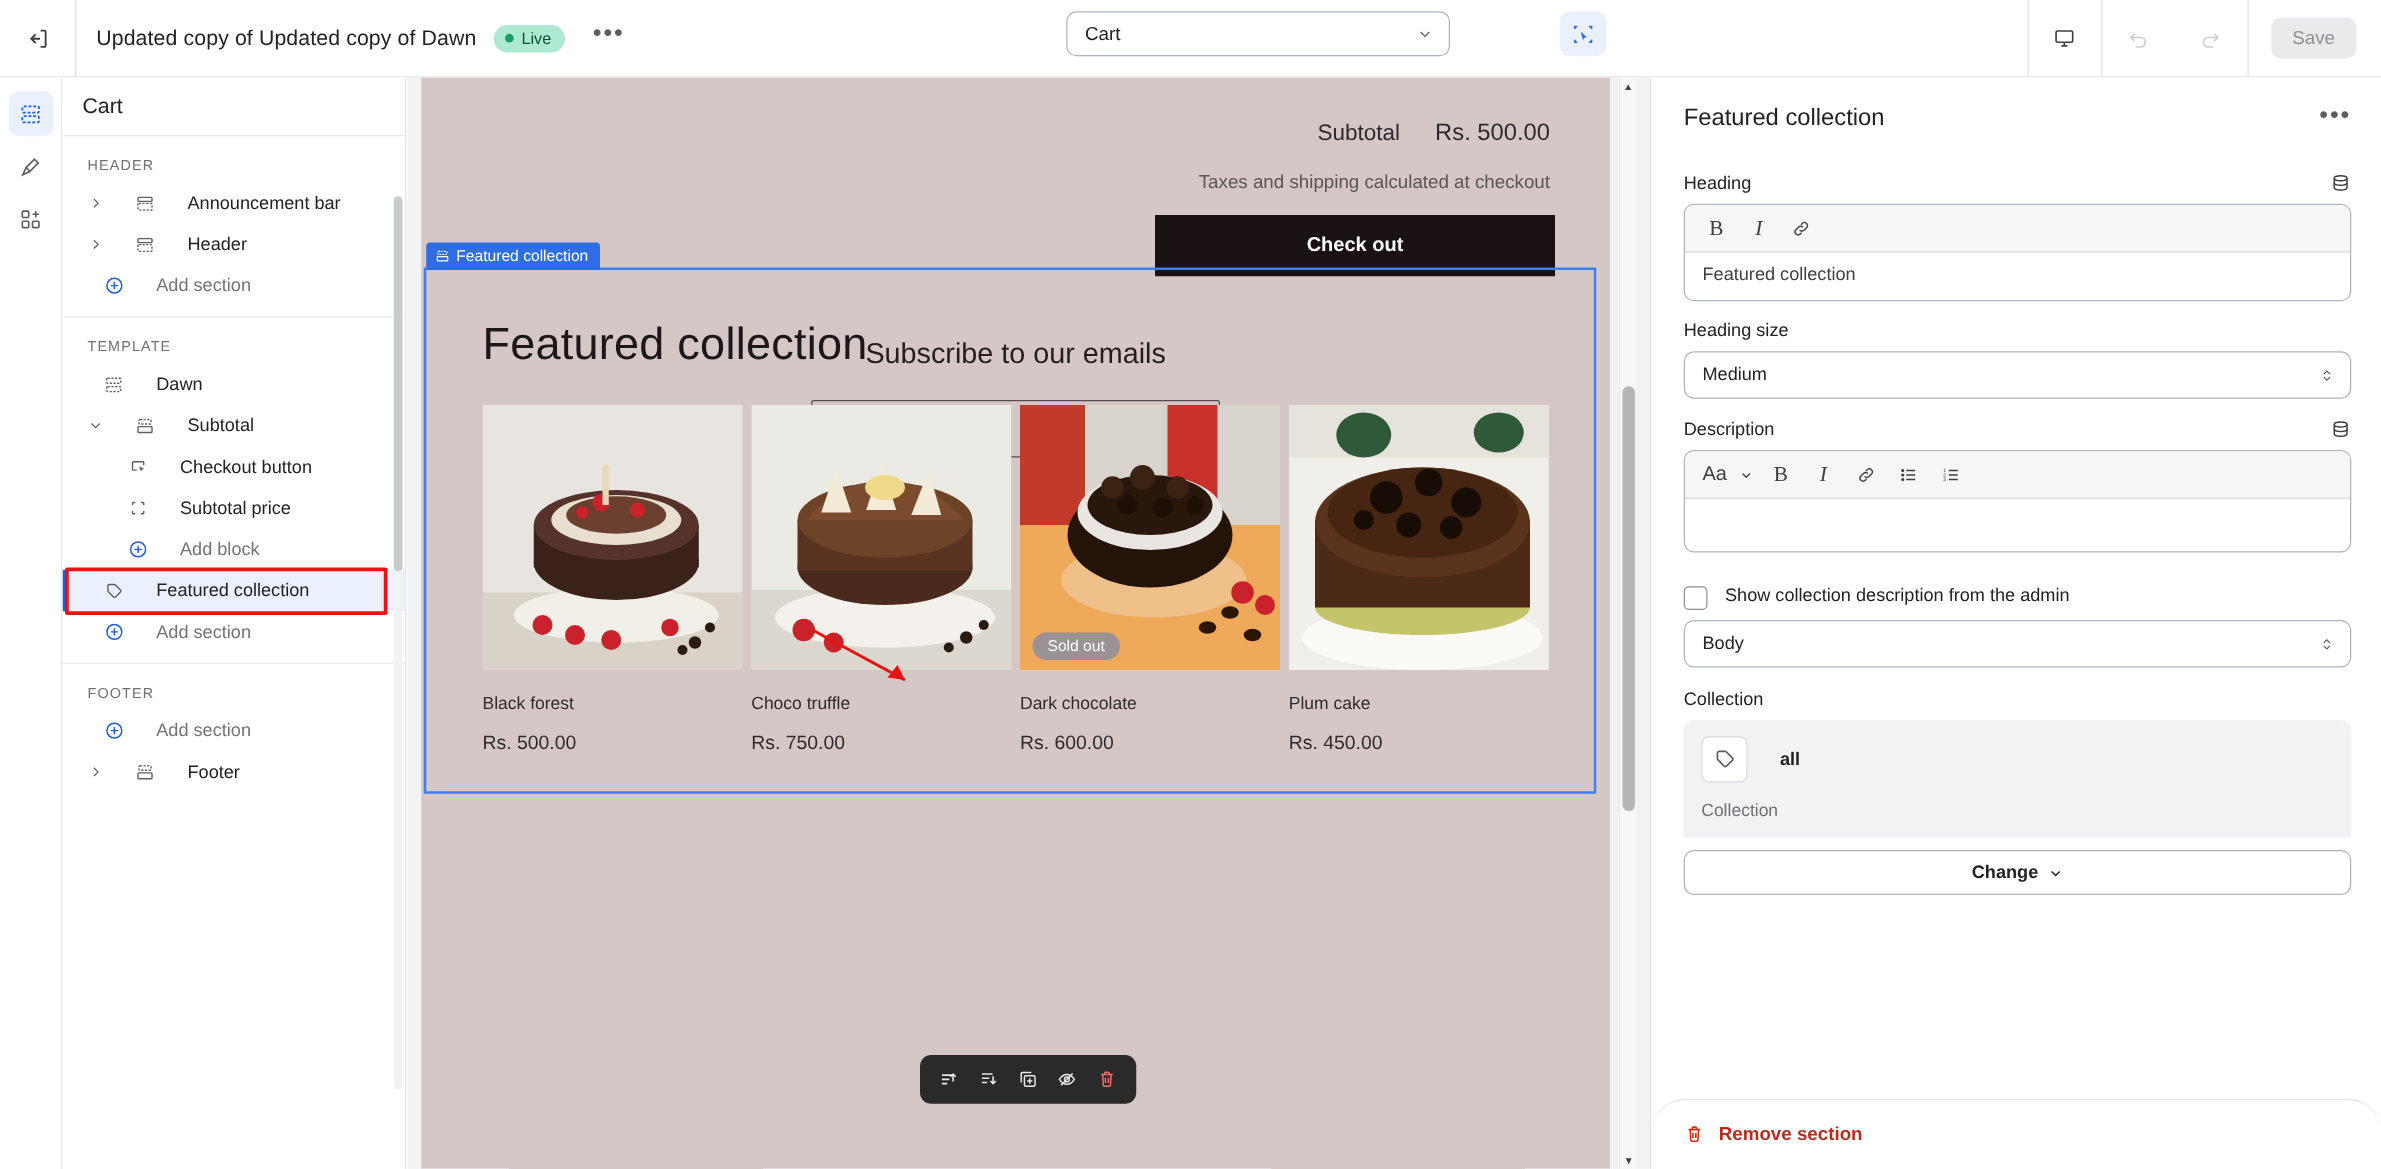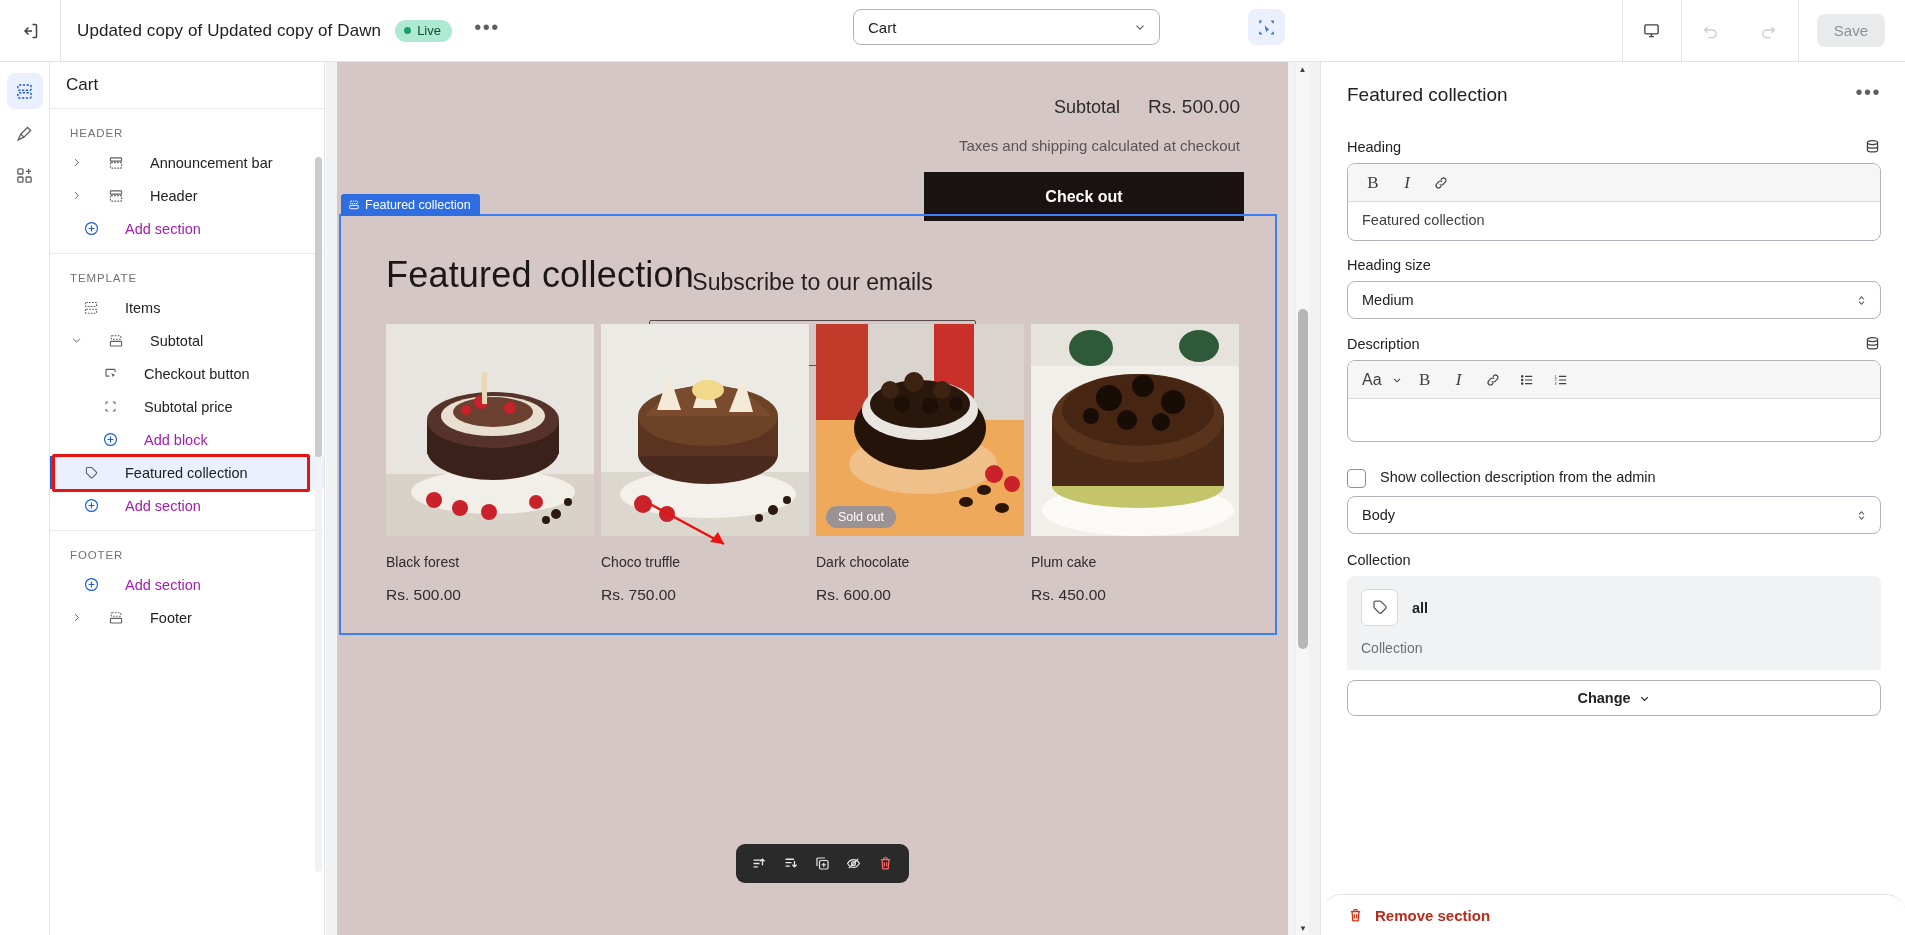--- a/index.html
+++ b/index.html
@@ -92,21 +92,21 @@
     padding: 6px 0 7px 20px; text-transform: uppercase;
   }
   .sb-row {
     height: 33px; display: flex; align-items: center; gap: 25px;
     padding-left: 20px; font-size: 14.5px; color: #202223; cursor: pointer;
     position: relative;
   }
   .sb-row .chev { width: 12px; display: flex; align-items: center; justify-content: center; color: #5c5f62; }
   .sb-row .sicon { width: 18px; display: flex; align-items: center; justify-content: center; color: #5c5f62; }
   .sb-row.indent { padding-left: 51px; }
-  .sb-row.link { color: #a21caf; }
+  .sb-row.link { color: #737373; }
   .sb-row.link .sicon { color: #1f5eda; }
   .sb-row.selected {
     background: #eaf0fd;
   }
   .sb-row.selected::before {
     content: ""; position: absolute; left: 0; top: 0; bottom: 0; width: 3px; background: #1f5eda;
   }
   .sel-outline {
     position: absolute; left: 2px; right: 14px; height: 38px;
     border: 3px solid #e8130f; border-radius: 2px; pointer-events: none;
@@ -235,34 +235,34 @@
     display: flex; align-items: flex-start; gap: 14px; margin-top: 26px;
   }
   .checkbox {
     width: 19px; height: 19px; border: 1.5px solid #8c9196; border-radius: 4px;
     flex-shrink: 0; margin-top: 1px; cursor: pointer; background: #fff;
   }
   .check-label { font-size: 14.5px; color: #202223; line-height: 19px; max-width: 290px; }
   .coll-card {
     margin-top: 8px; background: #f1f2f3; border-radius: 8px 8px 0 0; padding: 13px 14px 14px 14px;
   }
-  .coll-top { display: flex; align-items: center; gap: 14px; }
+  .coll-top { display: flex; align-items: center; gap: 26px; }
   .coll-thumb {
     width: 37px; height: 37px; background: #ffffff; border: 1px solid #d7dadd;
     border-radius: 6px; display: flex; align-items: center; justify-content: center; color: #5c5f62;
   }
   .coll-name { font-size: 14.5px; font-weight: 700; color: #202223; }
   .coll-sub { font-size: 14px; color: #6d7175; margin-top: 14px; }
   .change-btn {
     margin-top: 10px; height: 36px; border: 1px solid #aeb4b9; border-radius: 8px;
     display: flex; align-items: center; justify-content: center; gap: 7px;
     font-size: 14.5px; font-weight: 600; color: #202223; background: #fff; cursor: pointer;
   }
   .rp-footer {
-    position: absolute; left: 0; bottom: 0; width: 585px; height: 41px;
+    position: absolute; left: 0; bottom: 0; width: 585px; height: 56px;
     background: #ffffff; border-top: 1px solid #e1e3e5;
     display: flex; align-items: center; padding-left: 26px; gap: 11px; border-radius: 28px;
   }
   .remove-link { color: #b82c1e; font-size: 15px; font-weight: 600; cursor: pointer; }
   .trash-ic { color: #d72c0d; display: flex; align-items: center; }
 
   svg { display: block; }
 </style>
 </head>
 <body>
@@ -397,21 +397,21 @@
     <div class="sb-group">
       <div class="sb-label">Template</div>
 
       <div class="sb-row" style="padding-left:32px">
         <span class="sicon">
           <svg width="16" height="16" viewBox="0 0 20 20" fill="none" stroke="currentColor" stroke-width="1.4">
             <rect x="3" y="3.2" width="14" height="5" rx=".9" stroke-dasharray="2.2 1.5"></rect>
             <rect x="3" y="11.6" width="14" height="5" rx=".9" stroke-dasharray="2.2 1.5"></rect>
           </svg>
         </span>
-        <span>Items</span>
+        <span>Dawn</span>
       </div>
 
       <div class="sb-row">
         <span class="chev">
           <svg width="11" height="11" viewBox="0 0 20 20" fill="none" stroke="currentColor" stroke-width="1.8">
               <path d="M4 7l6 6 6-6"></path>
             </svg>
         </span>
         <span class="sicon">
           <svg width="16" height="16" viewBox="0 0 20 20" fill="none" stroke="currentColor" stroke-width="1.4">

